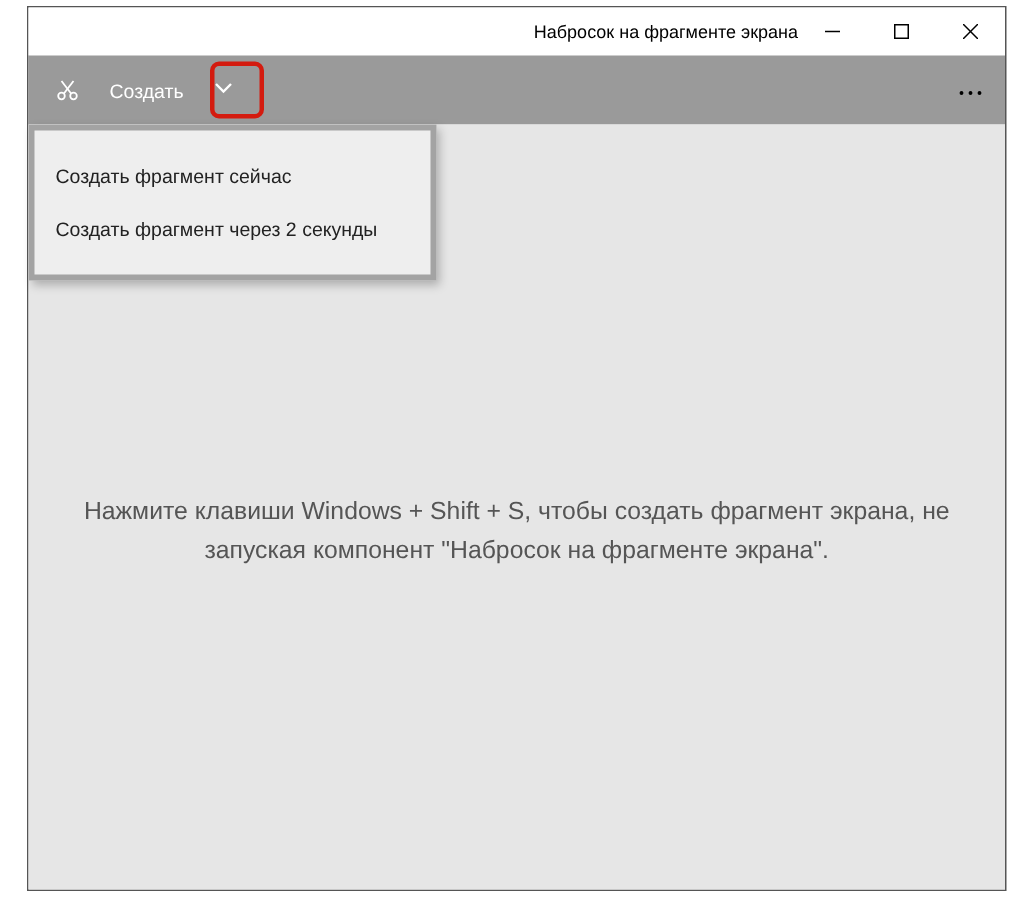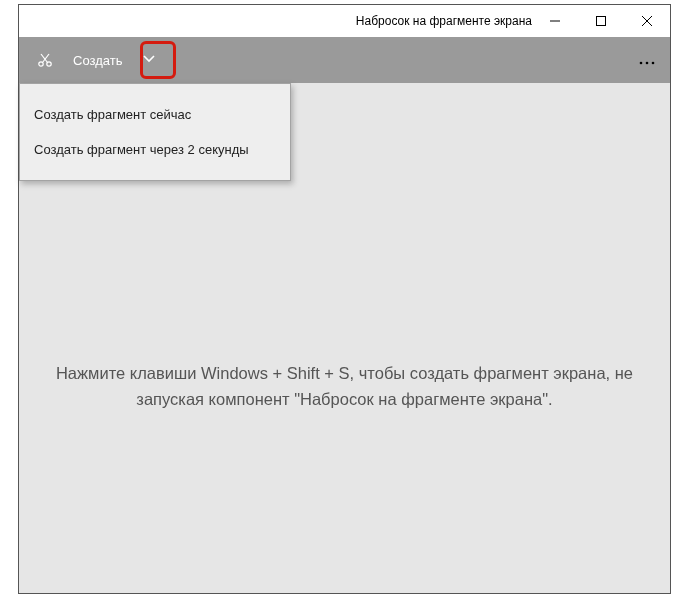--- a/index.html
+++ b/index.html
@@ -93,40 +93,39 @@
       position: relative;
       height: calc(100% - 78px);
       background: #e6e6e6;
     }
     .dropdown-menu {
       position: absolute;
       left: 0;
       top: 0;
       width: 272px;
       background: #eeeeee;
-      border: 1px solid #a3a3a3;
+      border: 4px solid #a3a3a3;
       box-shadow: 2px 3px 6px rgba(0,0,0,0.25);
       padding: 13px 0;
     }
     .menu-item {
       padding: 10px 14px;
       font-size: 13px;
       color: #222;
       cursor: default;
     }
     .hint-text {
       position: absolute;
       top: 246px;
       left: 30px;
       right: 30px;
       text-align: center;
       font-size: 16.5px;
       color: #555;
       line-height: 1.55;
-      margin-top: 32px;
     }
   </style>
 </head>
 <body>
 
 <div class="outer-frame">
 
   <div class="titlebar">
     <div class="title">Набросок на фрагменте экрана</div>
     <div class="win-controls">

